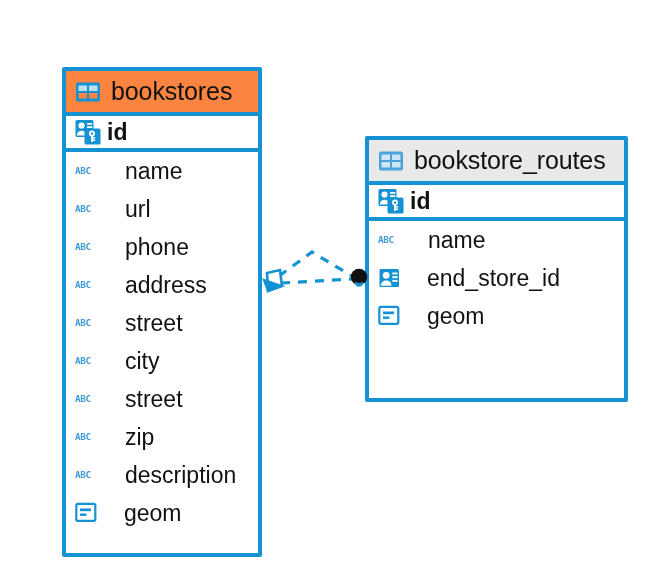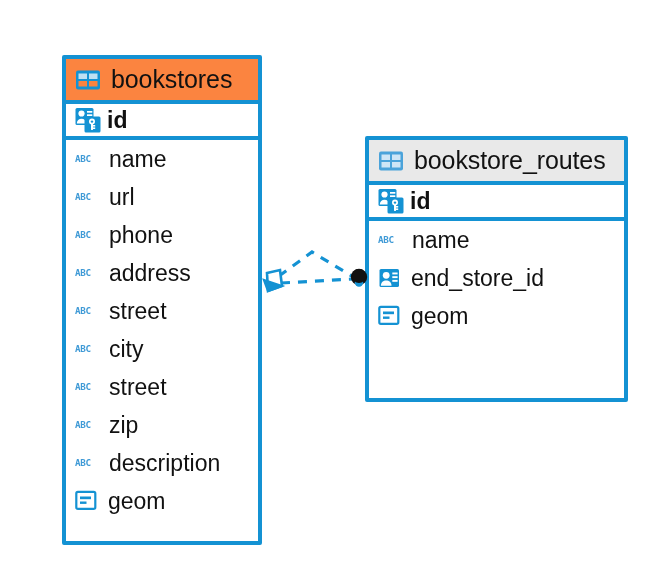--- a/index.html
+++ b/index.html
@@ -54,21 +54,21 @@
     align-items: center;
     box-sizing: border-box;
     height: 38px;
     padding-left: 9px;
   }
   .pk-section .field-row { height: 32px; }
 
   .field-label {
     font-size: 23px;
     color: #111111;
-    margin-left: 8px;
+    margin-left: 24px;
     white-space: nowrap;
     line-height: 1;
   }
   .field-label.bold { font-weight: bold; margin-left: 6px; }
 
   .field-list { padding-top: 0; padding-bottom: 5px; }
 
   
   .icon {
     display: inline-flex;
@@ -82,21 +82,21 @@
   #connector-layer {
     position: absolute;
     left: 0; top: 0;
     width: 654px; height: 570px;
     pointer-events: none;
   }
 </style>
 </head>
 <body>
 
-<div class="entity" id="entity-bookstores" style="left:62px; top:55px; width:200px; height:490px;">
+<div class="entity" id="entity-bookstores" style="left:62px; top:67px; width:200px; height:490px;">
 
   <div class="entity-header orange">
     <span class="icon">
       <svg width="26" height="22" viewBox="0 0 26 22">
         <rect x="1" y="1.5" width="24" height="19" rx="2" fill="#1492d3"></rect>
         <rect x="3.5" y="4.5" width="8.5" height="5.5" fill="#bfe0f3"></rect>
         <rect x="14" y="4.5" width="8.5" height="5.5" fill="#bfe0f3"></rect>
         <rect x="3.5" y="12" width="8.5" height="5.5" fill="#fb8440"></rect>
         <rect x="14" y="12" width="8.5" height="5.5" fill="#fb8440"></rect>
       </svg>

